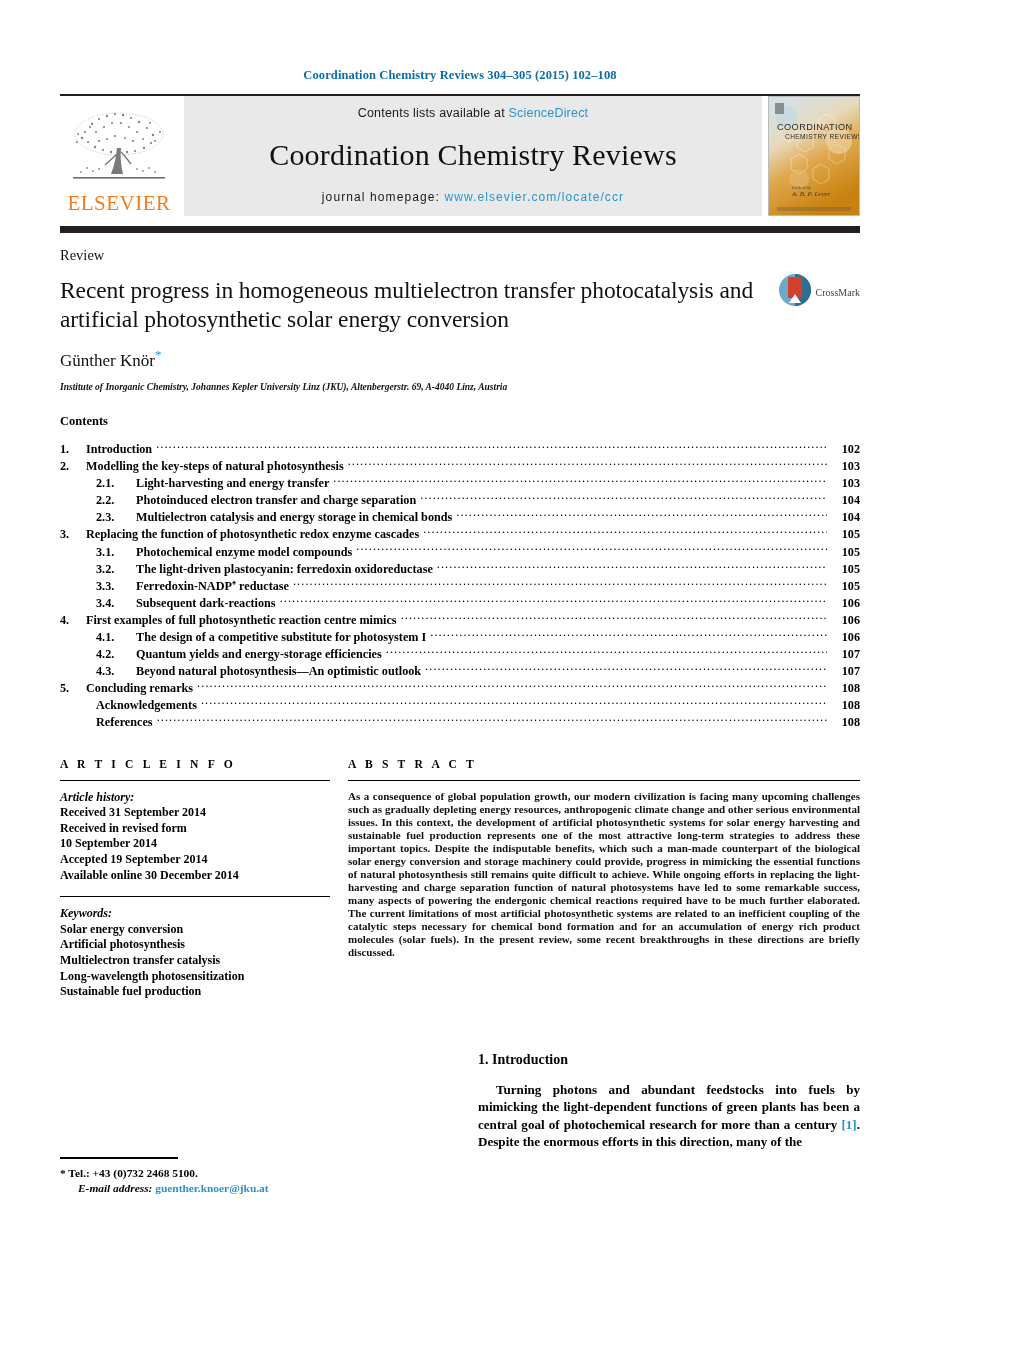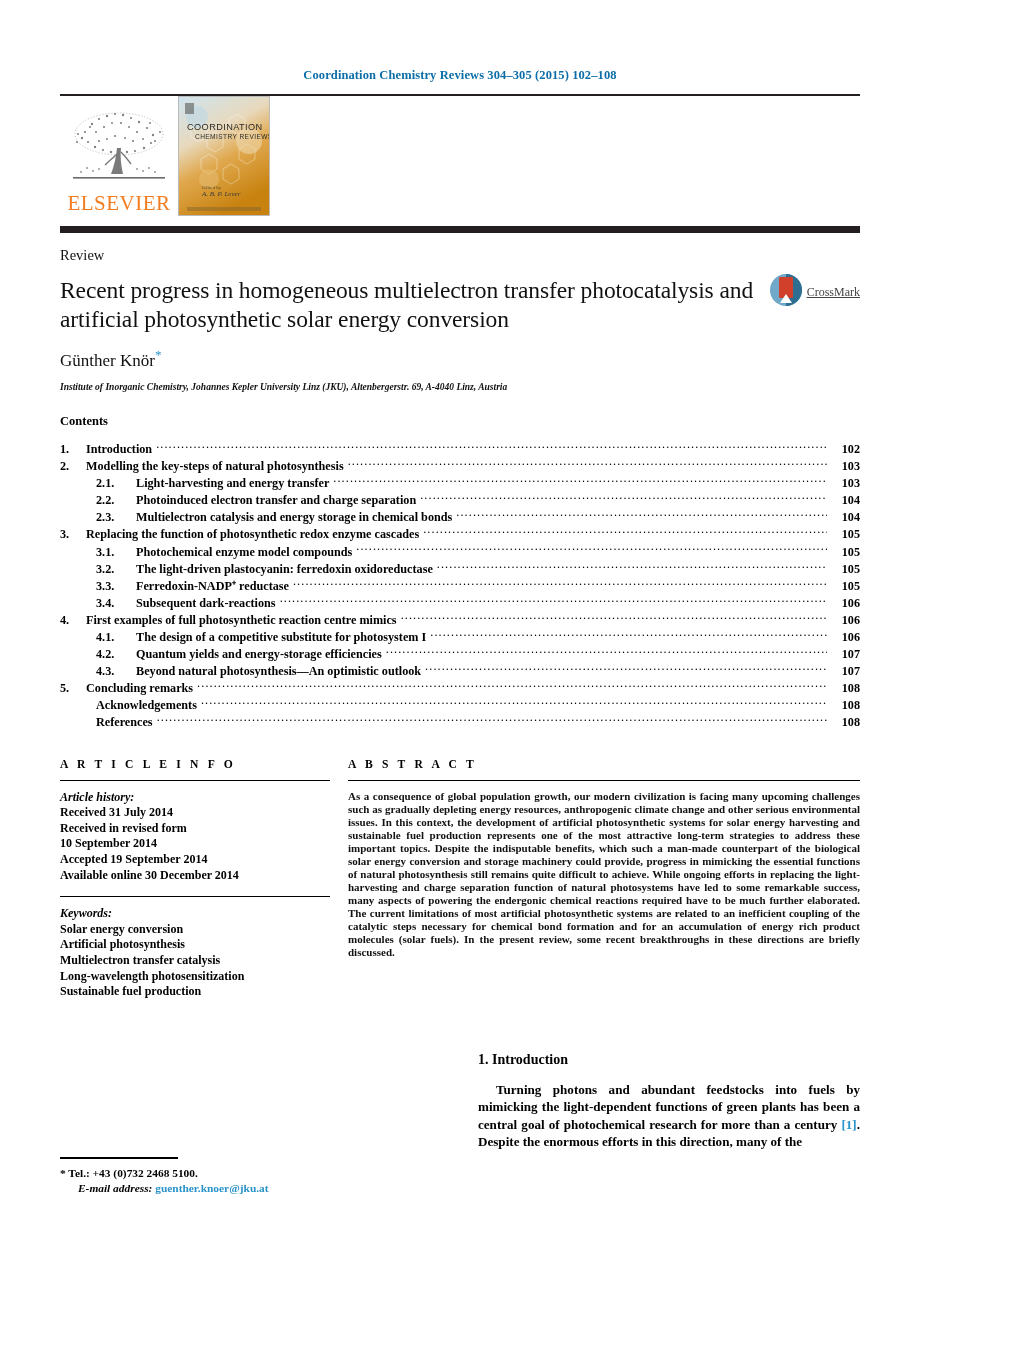--- a/index.html
+++ b/index.html
@@ -130,21 +130,21 @@
     margin-top: 11px;
     color: #111;
   }
   .crossmark {
     position: absolute;
     right: 0; top: 26px;
     display: flex; align-items: center; gap: 4px;
   }
   .crossmark-label {
     font-family: "Liberation Serif", serif;
-    font-size: 12px; color: #444; text-decoration: underline;
+    font-size: 10px; color: #444;
   }
 
   
   .contents-head {
     margin: 22px 60px 0 60px;
     font-family: "Liberation Serif", serif;
     font-weight: bold;
     font-size: 12.5px;
   }
   .toc {
@@ -340,20 +340,29 @@
               <circle cx="16" cy="64" r="1"></circle>
                 <circle cx="90" cy="64" r="1"></circle>
             </g>
             <rect x="8" y="69" width="92" height="1.6" fill="#6b6b6b"></rect>
           </g>
         </svg>
       </span>
       <span class="elsevier-word">ELSEVIER</span>
     </div>
 
+    <div class="journal-band">
+      <div class="contents-line">
+        <span>Contents lists available at </span><span class="sd">ScienceDirect</span>
+      </div>
+      <div class="journal-title">Coordination Chemistry Reviews</div>
+      <div class="homepage-line">
+        <span>journal homepage: </span><span class="url">www.elsevier.com/locate/ccr</span>
+      </div>
+    </div>
 
     <div class="cover-thumb">
       <svg width="90" height="120" viewBox="0 0 90 120" aria-hidden="true">
         <defs>
           <linearGradient id="cg" x1="0" y1="0" x2="0.4" y2="1">
             <stop offset="0%" stop-color="#cfe4ef"></stop>
             <stop offset="38%" stop-color="#e8d9bd"></stop>
             <stop offset="62%" stop-color="#e0a94f"></stop>
             <stop offset="100%" stop-color="#c8820f"></stop>
           </linearGradient>
@@ -519,21 +528,21 @@
         <span class="toc-dots"></span>
         <span class="toc-page">108</span>
       </div>
   </div>
 
   <div class="ia">
     <div class="col-info">
       <div class="sechead">A R T I C L E   I N F O</div>
       <div class="rule-under info-block">
         <div class="it">Article history:</div>
-        <div>Received 31 July 2014</div>
+        <div>Received 31 September 2014</div>
         <div>Received in revised form</div>
         <div>10 September 2014</div>
         <div>Accepted 19 September 2014</div>
         <div>Available online 30 December 2014</div>
       </div>
       <div class="kw-rule info-block">
         <div class="it">Keywords:</div>
         <div>Solar energy conversion</div>
         <div>Artificial photosynthesis</div>
         <div>Multielectron transfer catalysis</div>

